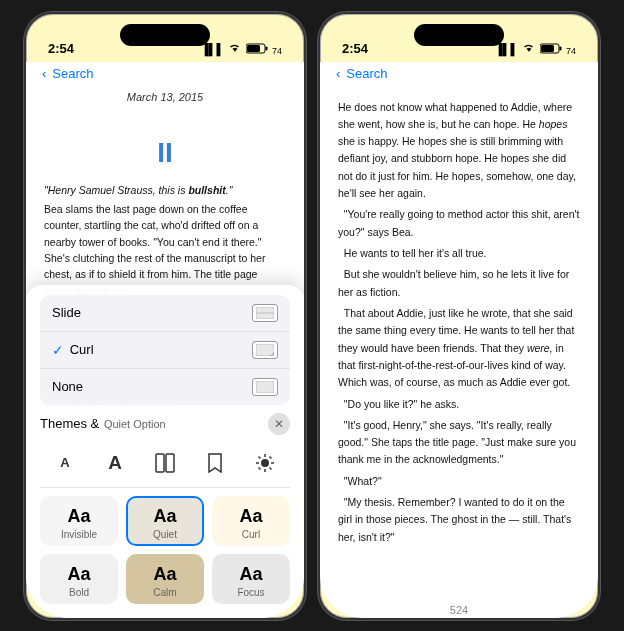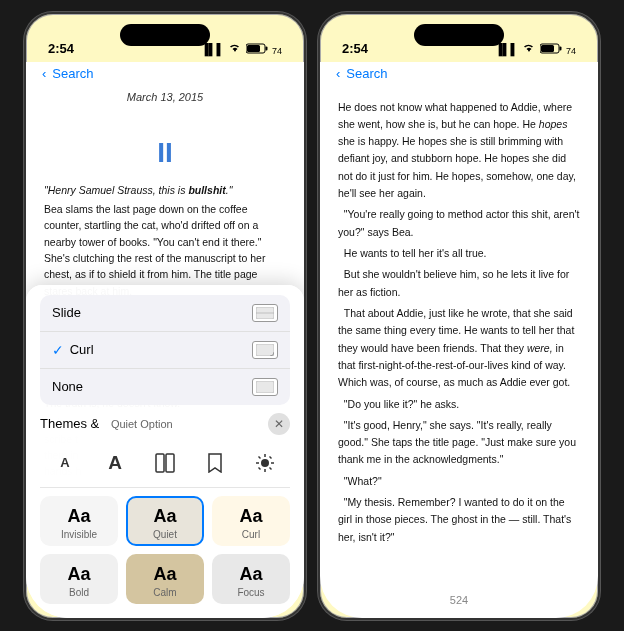--- a/index.html
+++ b/index.html
@@ -263,21 +263,21 @@
       padding: 10px 18px;
       font-size: 10.5px;
       line-height: 1.65;
       color: #111;
     }
     .book-text-right p {
       margin-bottom: 4px;
     }
     .page-num {
       position: absolute;
-      bottom: 12px;
+      bottom: 2px;
       left: 50%;
       transform: translateX(-50%);
       font-size: 11px;
       color: #888;
     }
   </style>
 </head>
 <body>
 
 <div class="phones-container">
@@ -362,21 +362,21 @@
                 <svg width="18" height="12" viewBox="0 0 18 12">
                     <rect x="0" y="0" width="18" height="12" rx="2" fill="#e8e8e8" stroke="#999" stroke-width="0.5"></rect>
                   </svg>
               </div>
             </div>
           </div>
 
           <div class="themes-options-row">
             <span class="themes-label">
               <span>Themes &amp;</span>
-              <span style="font-size:11px; color:#666; margin-left:8px;">Quiet Option</span>
+              <span style="font-size:11px; color:#666; margin-left:1px;">Quiet Option</span>
             </span>
             <div class="close-btn">✕</div>
           </div>
 
           <div class="toolbar-row">
             <div class="toolbar-btn small-a">A</div>
             <div class="toolbar-btn large-a">A</div>
             <div class="toolbar-btn">
               <svg width="20" height="20" viewBox="0 0 20 20">
                   <rect x="1" y="1" width="8" height="18" rx="1" fill="none" stroke="#333" stroke-width="1.5"></rect>

